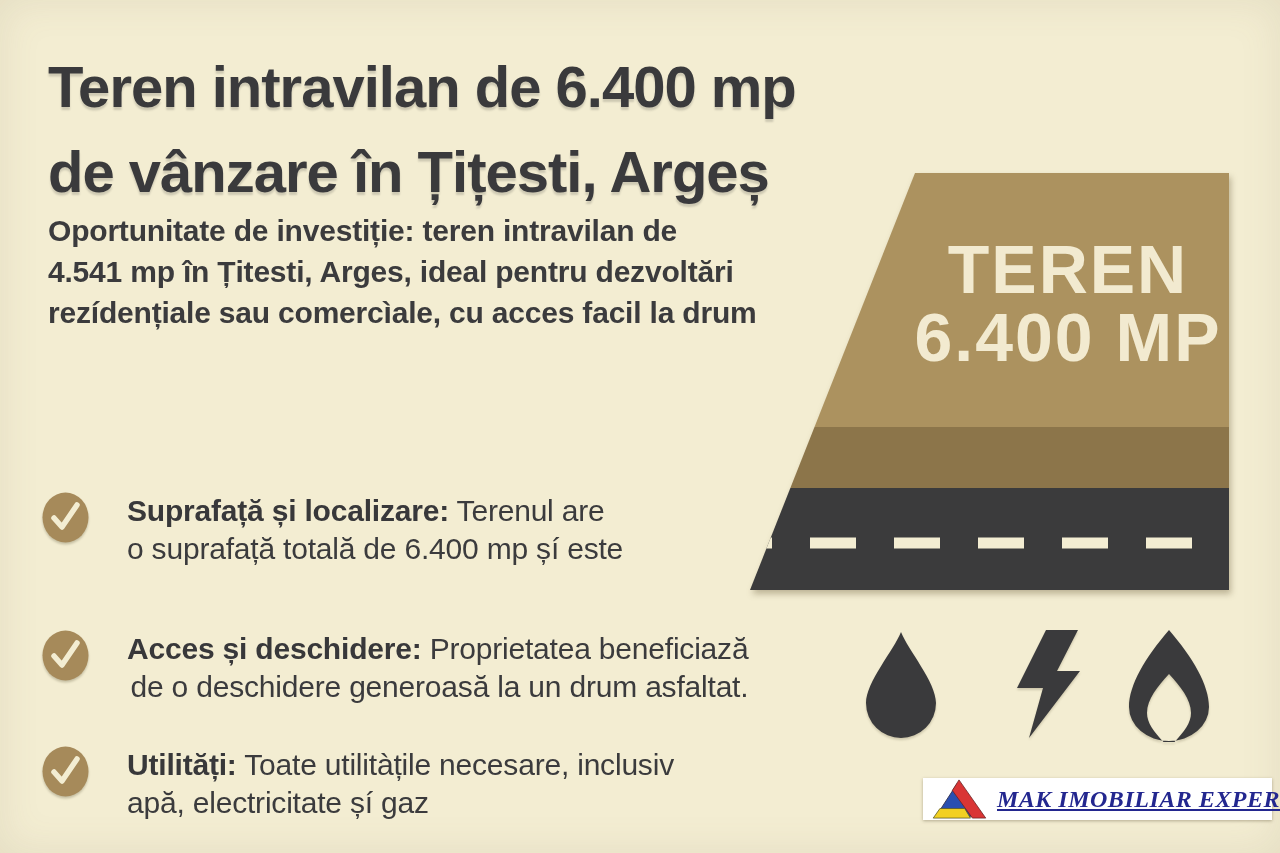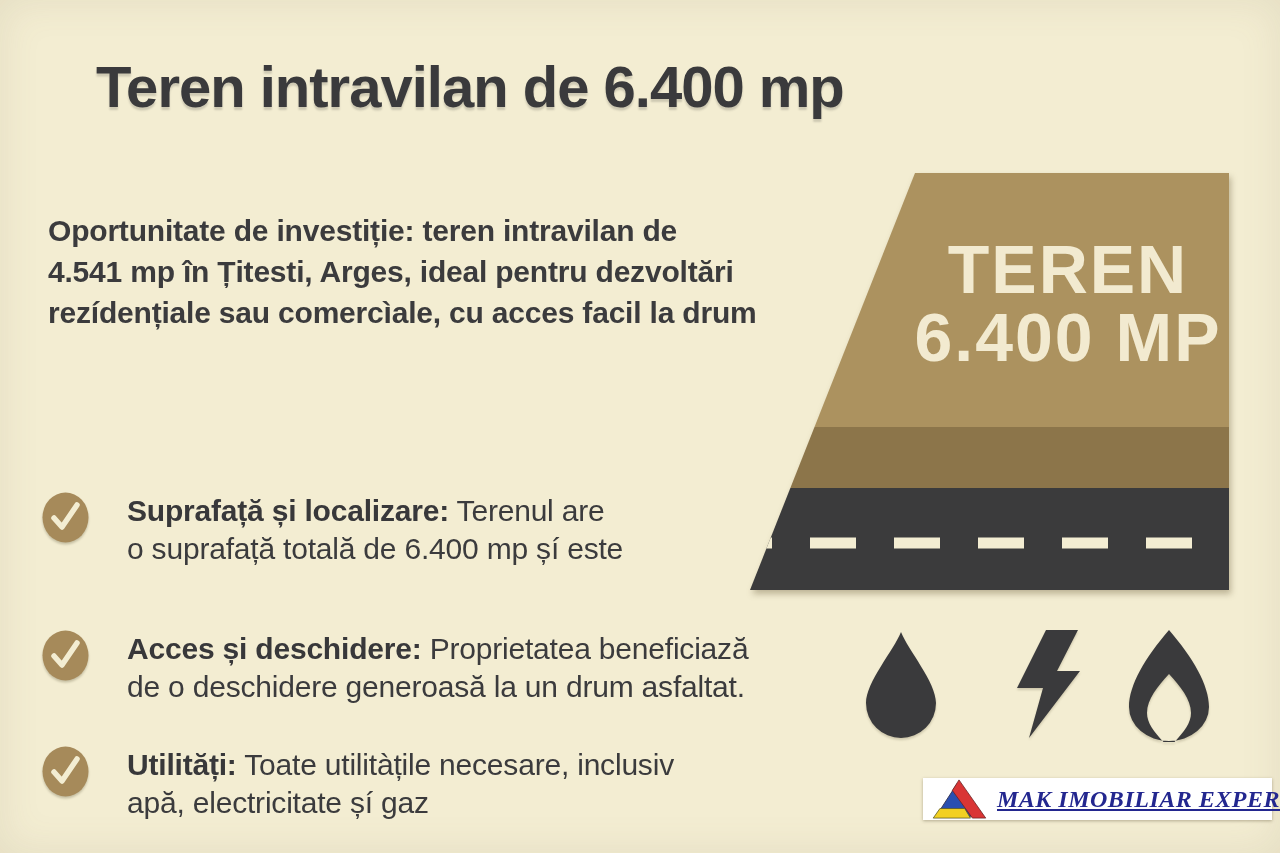--- a/index.html
+++ b/index.html
@@ -10,21 +10,20 @@
     overflow:hidden;
     font-family:"Liberation Sans", sans-serif;
     color:#3a3a3c;
     box-shadow: inset 0 0 40px rgba(120,110,80,0.12);
   }
   .title{
     position:absolute;left:48px;top:44px;
     font-size:58px;font-weight:700;line-height:85px;
     letter-spacing:-1px;color:#3a3a3c;
     text-shadow:0 3px 2px rgba(40,40,40,0.18);
-    margin-left:48px;
   }
   .intro{
     position:absolute;left:48px;top:210px;
     font-size:30px;line-height:41px;font-weight:700;
     color:#3b3b3d;letter-spacing:-0.2px;
   }
   .features-heading{
     position:absolute;left:48px;top:424px;
     font-size:33px;font-weight:700;color:#3a3a3c;
     letter-spacing:-0.3px;
@@ -33,21 +32,21 @@
   .bullet{
     position:absolute;left:42px;display:flex;align-items:flex-start;
   }
   .bullet .check{flex:0 0 auto;filter:drop-shadow(0 2px 1px rgba(60,50,20,0.25));}
   .bullet .btext{
     margin-left:38px;font-size:30px;line-height:38px;color:#3b3b3d;
     letter-spacing:-0.2px;
   }
   .bullet .btext b{font-weight:700;color:#38383a;}
   .b1{top:492px;}
-  .b2{top:630px;}
+  .b2{top:630px;text-align:right;}
   .b3{top:746px;}
   .land-svg{position:absolute;left:738px;top:165px;filter:drop-shadow(2px 4px 3px rgba(90,75,40,0.35));}
   .land-label{font-family:"Liberation Sans",sans-serif;font-weight:700;letter-spacing:2px;}
   .util-icon{position:absolute;filter:drop-shadow(0 2px 1px rgba(60,50,20,0.2));}
   .drop-pos{left:863px;top:630px;}
   .bolt-pos{left:1004px;top:630px;}
   .flame-pos{left:1124px;top:628px;}
   .logo-box{
     position:absolute;left:923px;top:778px;width:349px;height:42px;
     background:#ffffff;display:flex;align-items:center;
@@ -64,20 +63,21 @@
     white-space:nowrap;
   }
 </style>
 </head>
 <body>
 
 <div class="canvas">
 
   <div class="title">
     <div>Teren intravilan de 6.400 mp</div>
+    <div>de vânzare în Țițesti, Argeș</div>
   </div>
 
   <div class="intro">
     <div>Oportunitate de investiție: teren intravilan de</div>
     <div>4.541 mp în Țitesti, Arges, ideal pentru dezvoltări</div>
     <div>rezídențiale sau comercìale, cu acces facil la drum</div>
   </div>
 
 
   <div class="bullet b1">

